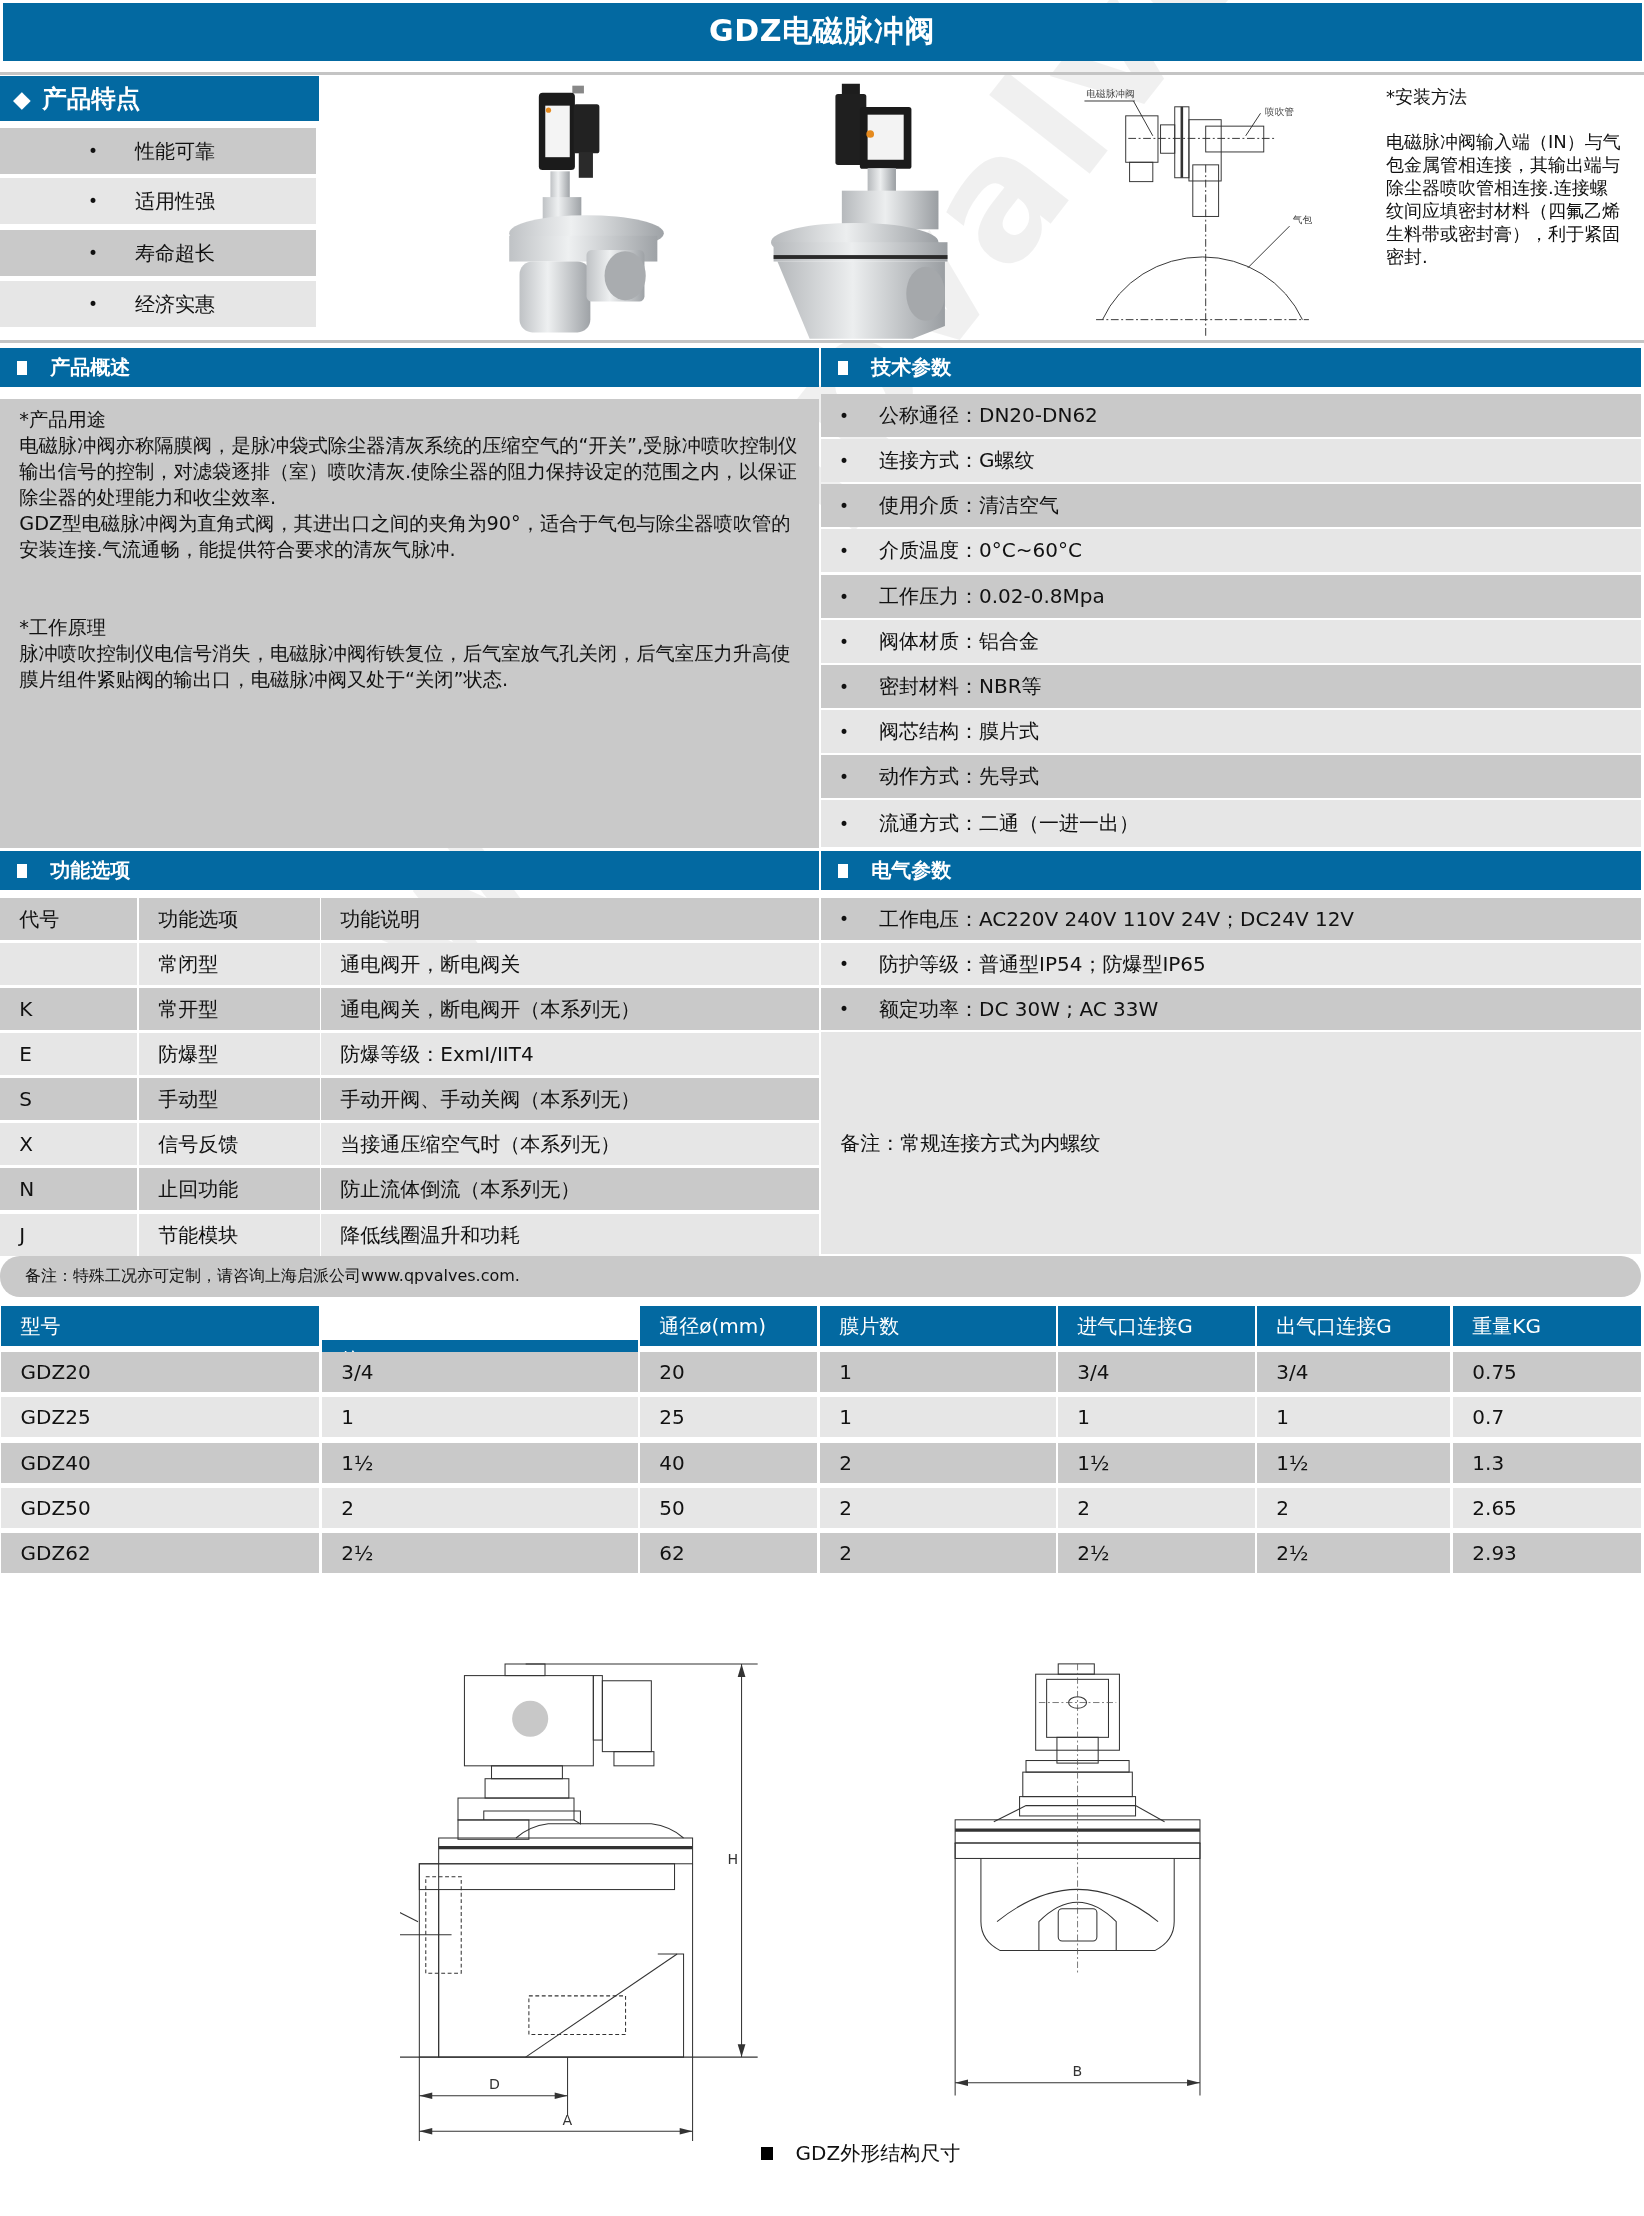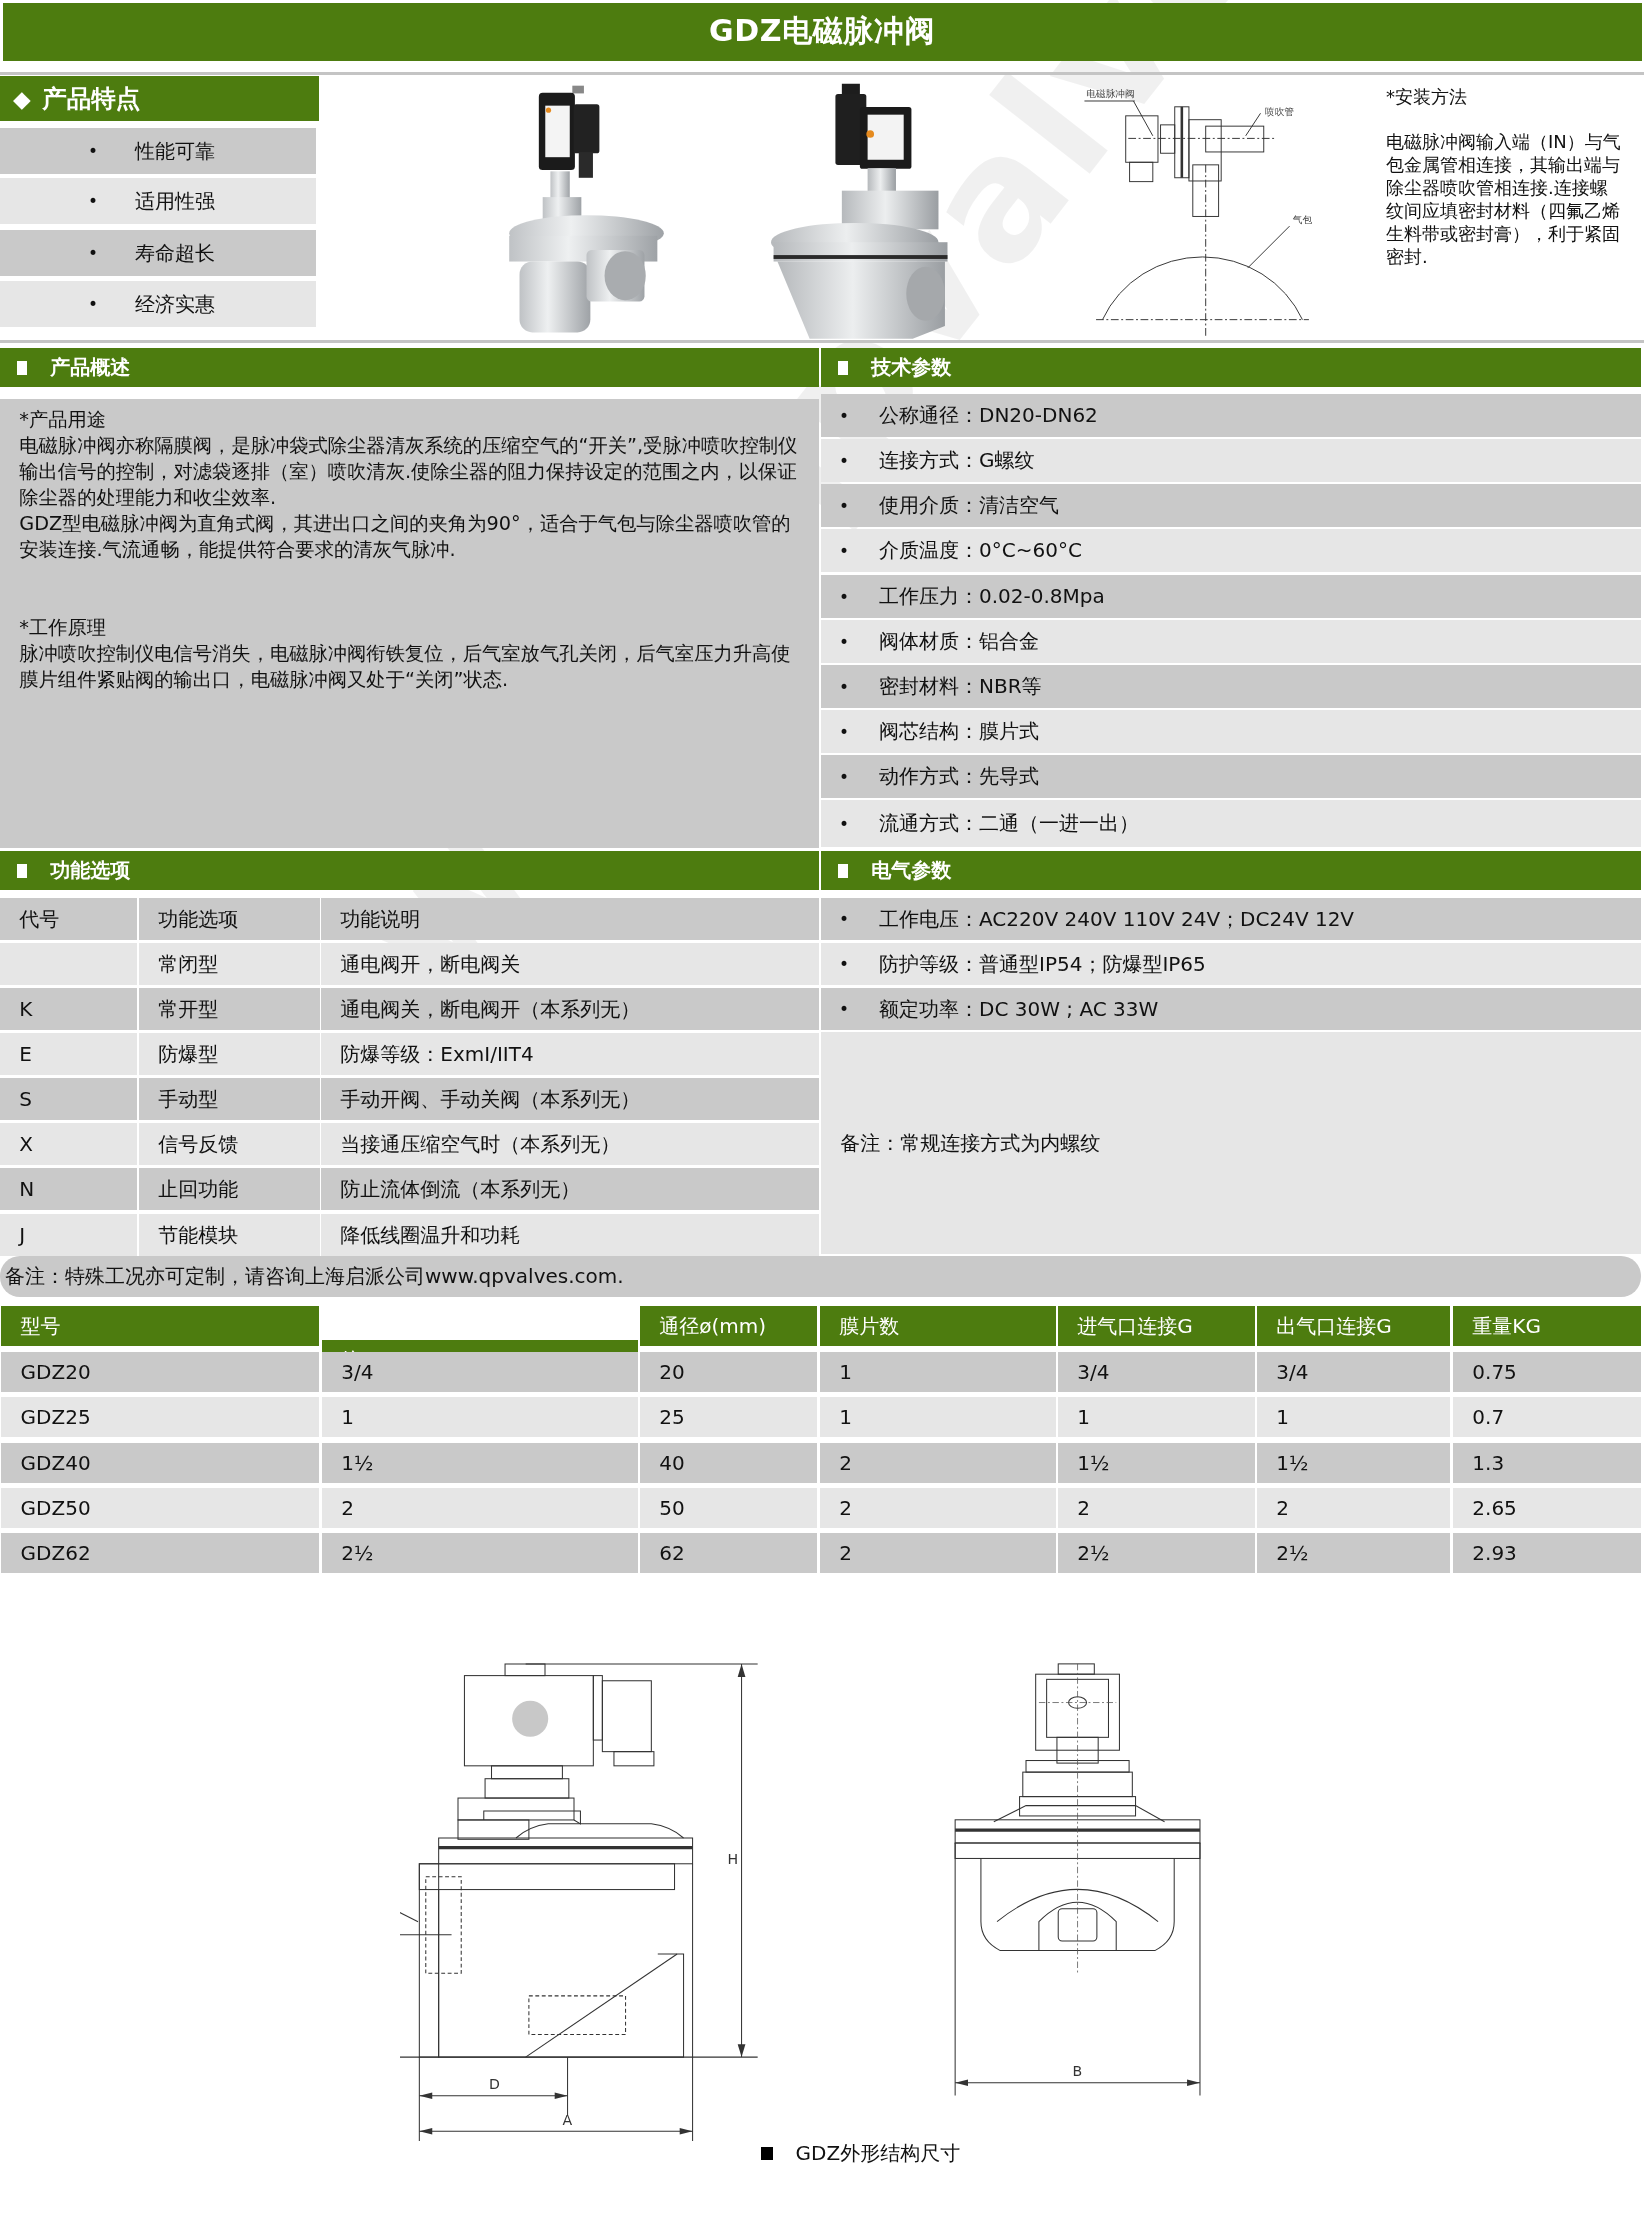--- a/index.html
+++ b/index.html
@@ -1,20 +1,20 @@
 <!DOCTYPE html>
 <html style="font-size:10.3px"><head>
 <meta charset="utf-8">
 <style>
   * { box-sizing: border-box; margin: 0; padding: 0; }
   html, body { width: 1644px; height: 2216px; background: #ffffff; overflow: hidden; }
   body { font-family: "DejaVu Sans", "Liberation Sans", sans-serif; color: #111; position: relative; }
 
   .abs { position: absolute; }
-  .black { background: #4d7c0f; color: #fff; }
+  .black { background: #0369a1; color: #fff; }
   .g-dark { background: #c9c9c9; }
   .g-light { background: #e6e6e6; }
 
   
   #title-bar { left: 2.6px; top: 2.6px; width: 1639px; height: 58px; display: flex; align-items: center; justify-content: center; font-size: 30px; font-weight: bold; letter-spacing: 0.6px; }
 
   .hr-line { left: 0; width: 1644px; height: 3.2px; background: #c4c4c4; }
 
   
   #features-header { left: 0; top: 76px; width: 319px; height: 45px; display: flex; align-items: center; padding-left: 13px; font-size: 24.5px; font-weight: bold; }
@@ -41,21 +41,21 @@
   .spec-row { left: 821px; width: 820px; height: 43px; display: flex; align-items: center; font-size: 20px; }
   .spec-row .dot { width: 58px; padding-left: 18px; font-size: 17px; }
 
   
   .ft-cell { position: absolute; display: flex; align-items: center; font-size: 20px; padding-left: 19.3px; height: 42px; }
 
   
   .pt-cell { position: absolute; display: flex; align-items: center; font-size: 20px; padding-left: 19.3px; height: 40px; }
   .pt-head { height: 40px; }
 
-  #note-row { left: 0; top: 1256px; width: 1641px; height: 41px; display: flex; align-items: center; padding-left: 5px; font-size: 20px; border-radius: 20px; }
+  #note-row { left: 0; top: 1256px; width: 1641px; height: 41px; display: flex; align-items: center; padding-left: 25px; font-size: 16px; border-radius: 20px; }
 
   #elec-note { left: 821px; top: 1032px; width: 820px; height: 222px; display: flex; align-items: center; padding-left: 19.3px; font-size: 20px; }
 
   #drawing-caption { left: 761px; top: 2140px; font-size: 20px; display: flex; align-items: center; }
   #drawing-caption .sq { width: 11.6px; height: 13px; background: #000; display: inline-block; margin-right: 23px; }
 
   .watermark { left: 322px; top: 903px; font-size: 168px; font-weight: bold; color: rgba(0,0,0,0.06); transform: rotate(-52deg); transform-origin: left top; white-space: nowrap; pointer-events: none; letter-spacing: 6.4px; }
 
   svg text { font-family: "DejaVu Sans", sans-serif; }
 </style>

